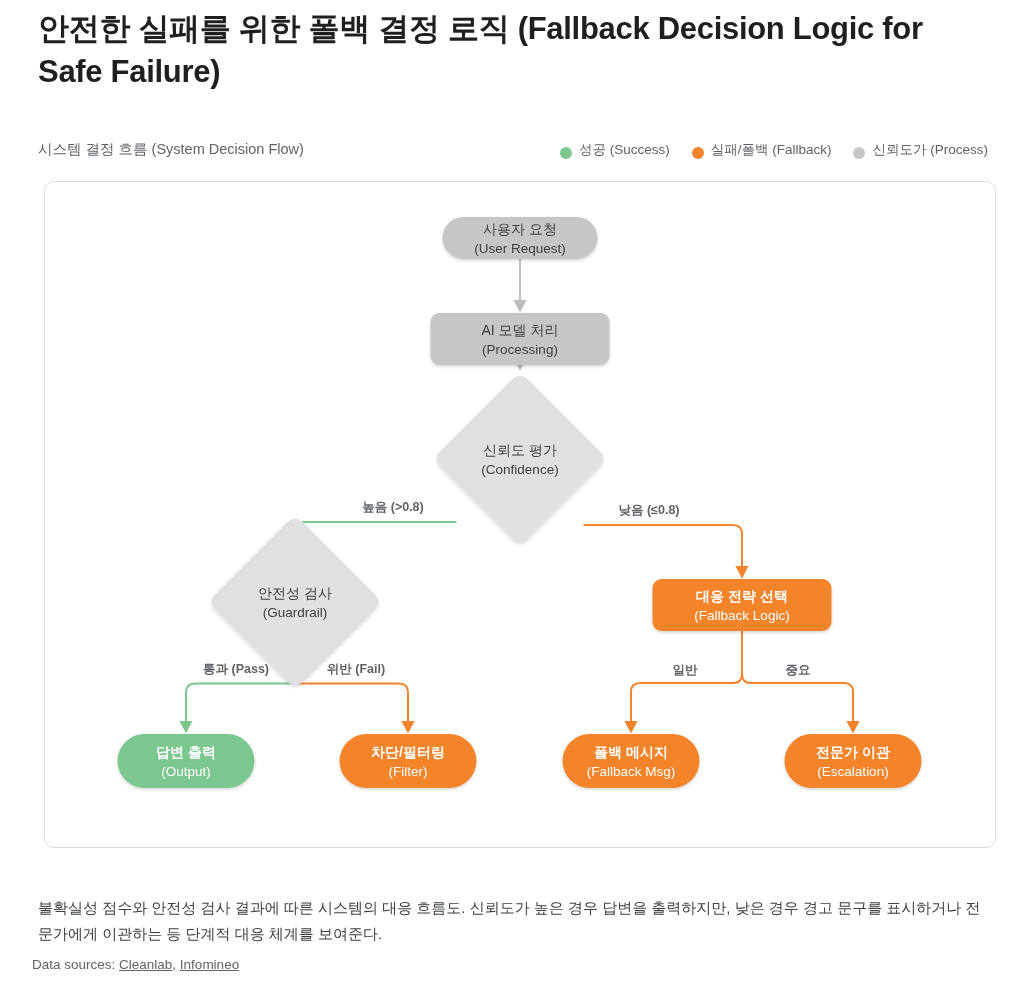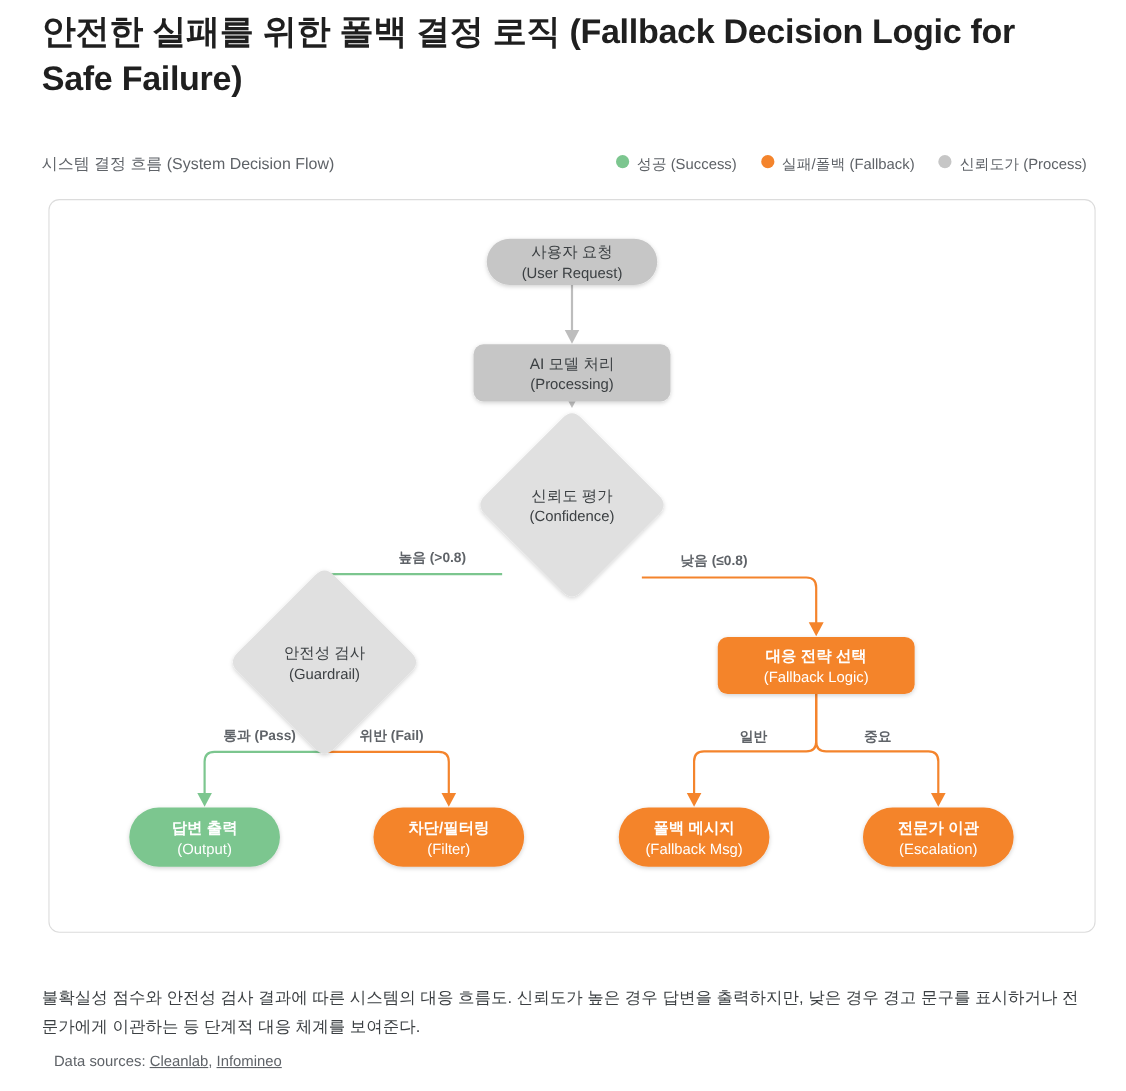--- a/index.html
+++ b/index.html
@@ -21,21 +21,21 @@
     margin: 0;
   }
 
   .meta-row {
     position: absolute;
     left: 38px; top: 140px; width: 950px;
     display: flex; align-items: center; justify-content: space-between; gap: 16px;
   }
   .subtitle { font-size: 14.5px; color: #5f6368; white-space: nowrap; }
   .legend { display: flex; align-items: center; gap: 22px; }
-  .legend-item { display: flex; align-items: flex-start; gap: 7px; }
+  .legend-item { display: flex; align-items: flex-end; gap: 7px; }
   .legend-dot { width: 12px; height: 12px; border-radius: 50%; display: inline-block; }
   .legend-label { font-size: 13.5px; color: #5f6368; white-space: nowrap; }
 
   .card {
     position: absolute;
     left: 44px; top: 181px;
     width: 952px; height: 667px;
     border: 1px solid #dcdcdc;
     border-radius: 10px;
     background: #fff;
@@ -43,21 +43,21 @@
   .card svg { display: block; }
   .edge-label { font-size: 12.5px; font-weight: 700; fill: #5f6368; font-family: "Liberation Sans","DejaVu Sans",sans-serif; }
 
   .caption {
     position: absolute;
     left: 38px; top: 880px; width: 952px;
     font-size: 15px; line-height: 1.72; color: #3c4043;
   }
   .sources {
     position: absolute;
-    left: 49px; top: 957px;
+    left: 32px; top: 957px;
     font-size: 13.5px; color: #5f6368;
   }
   .sources a { color: #5f6368; text-decoration: underline; }
 </style>
 </head>
 <body>
 
 <div class="page">
 
   <h1 class="title">안전한 실패를 위한 폴백 결정 로직 (Fallback Decision Logic for Safe Failure)</h1>

